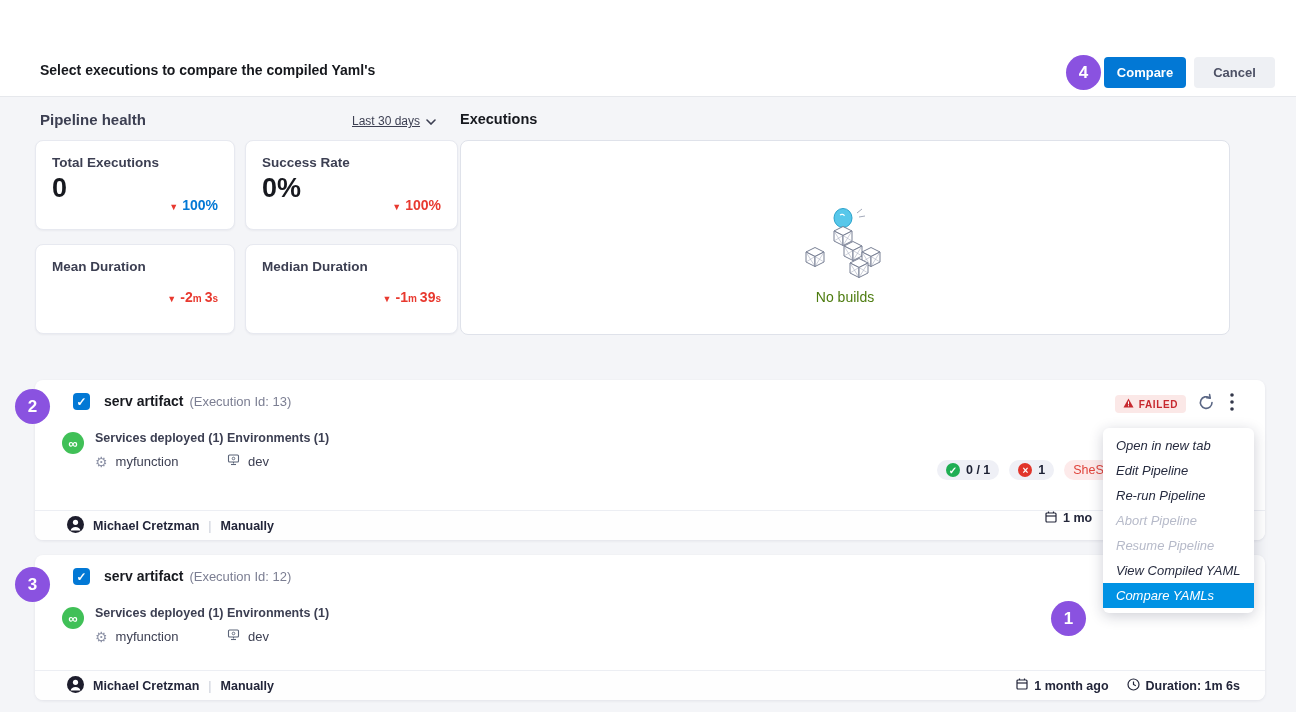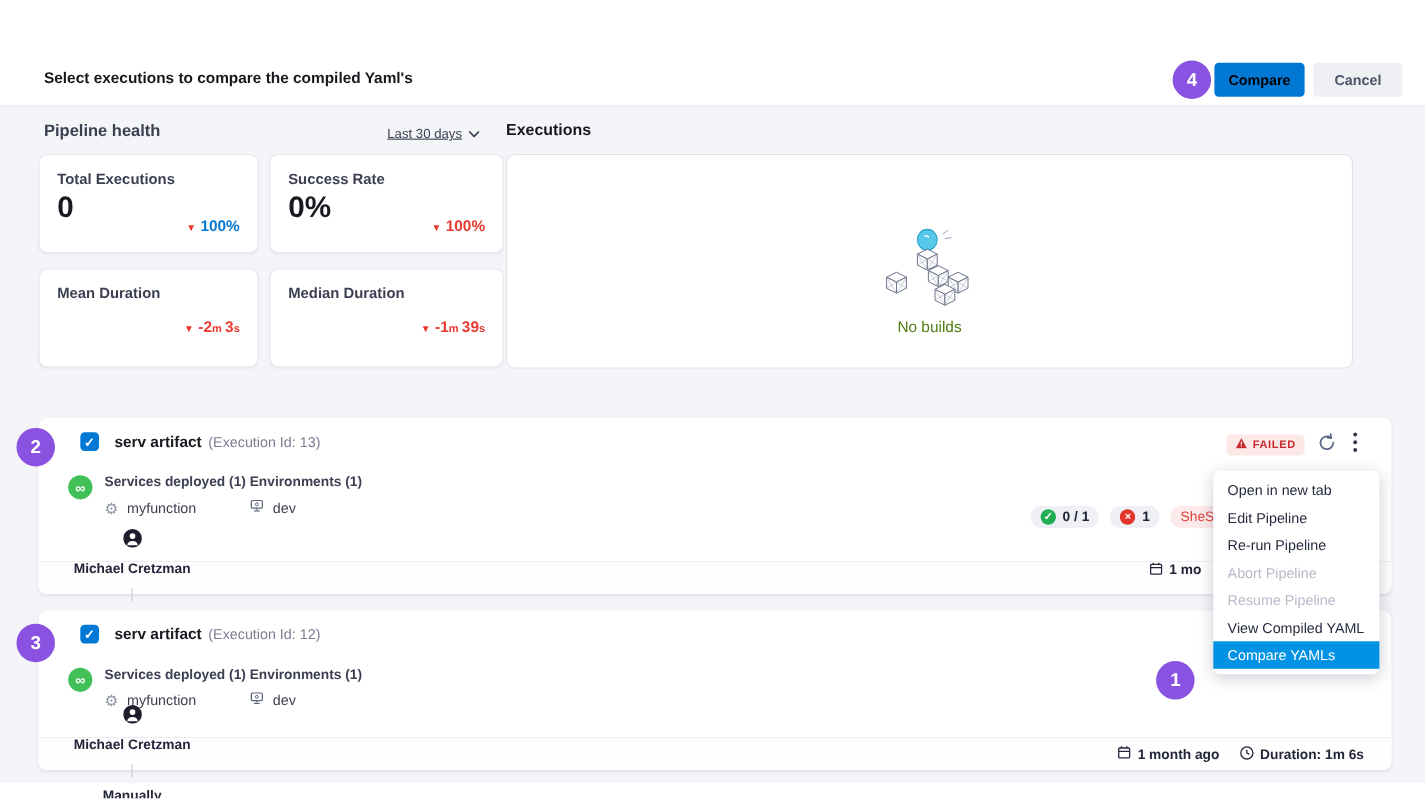--- a/index.html
+++ b/index.html
@@ -5,21 +5,21 @@
   html,body { margin:0; padding:0; background:#fff; }
   * { box-sizing:border-box; }
   .page {
     position:relative; width:1296px; height:726px; overflow:hidden;
     background:#fff; font-family:"Liberation Sans", sans-serif; color:#23263a;
   }
   
   .header-title { position:absolute; left:40px; top:62px; font-size:14px; font-weight:700; color:#16181d; }
   .btn { position:absolute; top:57px; height:31px; border:none; border-radius:4px;
          font-family:"Liberation Sans",sans-serif; font-size:13px; font-weight:700; cursor:pointer; }
-  .btn-compare { left:1104px; width:82px; background:#0278d5; color:#000000; }
+  .btn-compare { left:1104px; width:82px; background:#0278d5; color:#ffffff; }
   .btn-cancel  { left:1194px; width:81px; background:#eef0f4; color:#4d5165; }
   .badge { position:absolute; width:35px; height:35px; border-radius:50%; background:#8a52e0; color:#fff;
            font-size:17px; font-weight:700; display:flex; align-items:center; justify-content:center; z-index:30; }
   #badge4 { left:1066px; top:55px; }
   #badge2 { left:15px; top:389px; }
   #badge3 { left:15px; top:567px; }
   #badge1 { left:1051px; top:601px; }
   
   .main-bg { position:absolute; left:0; top:96px; width:1296px; height:616px; background:#f4f5f8; border-top:1px solid #e6e8ec; }
   
@@ -74,30 +74,30 @@
   .kebab-icon { position:absolute; right:27px; top:13px; cursor:pointer; padding:0 4px; }
   .pills { position:absolute; left:902px; top:80px; display:flex; align-items:center; gap:10px; }
   .pill { display:flex; align-items:center; gap:6px; background:#eff0f6; border-radius:11px;
           padding:3px 9px; font-size:12.5px; font-weight:700; color:#1c2033; white-space:nowrap; }
   .pill.tag { background:#fdeaea; color:#e0443c; font-weight:400; }
   .mini-circle { width:14px; height:14px; border-radius:50%; color:#fff; font-size:10px; font-weight:700;
                  display:flex; align-items:center; justify-content:center; }
   .mc-green { background:#1fae53; } .mc-red { background:#e1352b; }
   .row-footer { position:absolute; left:0; bottom:0; width:100%; height:30px; border-top:1px solid #eceef3;
                 display:flex; align-items:center; padding:0 25px 0 32px; border-radius:0 0 8px 8px; background:#fefefe; }
-  .footer-left { display:flex; align-items:center; gap:9px; font-size:12.5px; font-weight:600; color:#23263a;flex-direction:column; }
+  .footer-left { display:flex; align-items:center; gap:9px; font-size:12.5px; font-weight:600; color:#23263a; }
   .footer-sep { color:#c9cdd8; font-weight:400; }
   .footer-right-trunc { position:absolute; left:1010px; top:0; height:30px; display:flex; align-items:flex-start;
                         gap:6px; font-size:12.5px; font-weight:600; color:#23263a; }
   .footer-right { margin-left:auto; display:flex; align-items:center; gap:18px; font-size:12.5px;
                   font-weight:600; color:#23263a; }
   .fr-item { display:flex; align-items:center; gap:6px; }
   
   .context-menu { position:absolute; left:1103px; top:428px; width:151px; background:#fff; border-radius:6px;
-                  box-shadow:0 3px 14px rgba(30,35,70,0.22); padding:5px 0; z-index:20; }
+                  box-shadow:0 3px 14px rgba(30,35,70,0.22); padding:5px 0; z-index:20;font-style:italic; }
   .menu-item { height:25px; display:flex; align-items:center; padding:0 13px; font-size:13px;
                color:#262b3f; cursor:pointer; white-space:nowrap; }
   .menu-item.disabled { color:#b6bac9; cursor:default; }
   .menu-item.selected { background:#0092e4; color:#fff; }
 </style>
 </head>
 <body>
 
 <div class="page">
 

